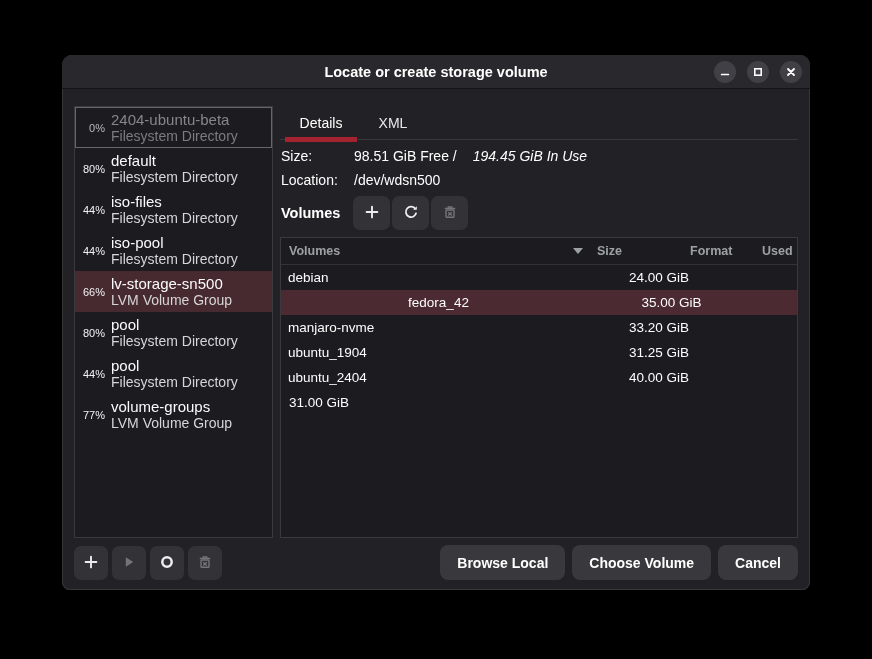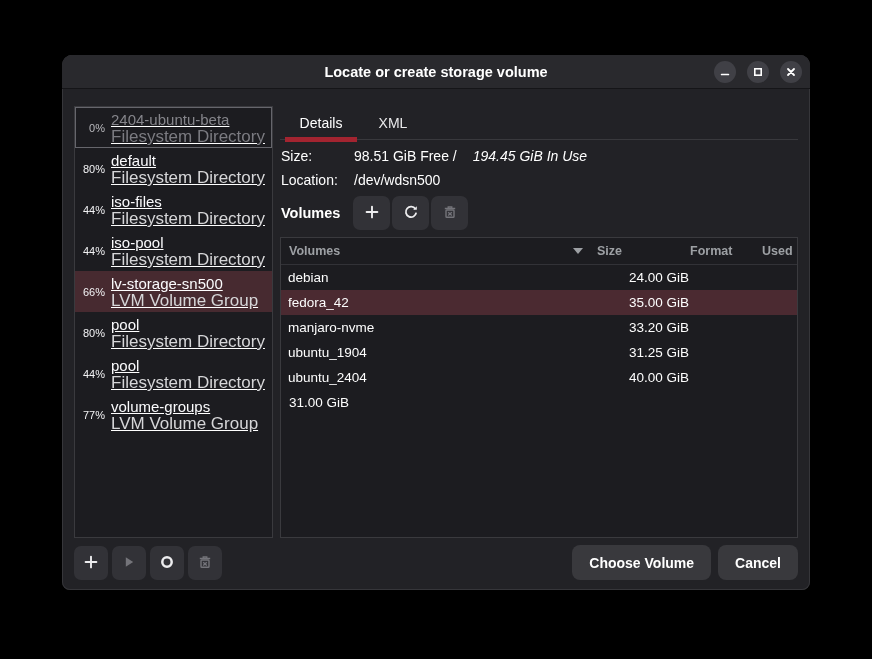--- a/index.html
+++ b/index.html
@@ -38,23 +38,23 @@
     border: 1px solid var(--border, #3a3a3e);
     overflow: hidden;
   }
   .pool-row { display: flex; align-items: center; height: 41px; width: 100%; }
   .pool-row.selected { background: var(--selection, #472a30); }
   .pool-row.focused { box-shadow: inset 0 0 0 1px #66666c; }
   .pool-pct {
     width: 30px; flex: none; text-align: right; font-size: 11px;
     color: #f2f2f4; margin-right: 6px;
   }
-  .pool-text { display: flex; flex-direction: column; justify-content: center; text-decoration: underline; }
+  .pool-text { display: flex; flex-direction: column; justify-content: center; }
   .pool-name { font-size: 15px; color: #fbfbfd; line-height: 18px; }
-  .pool-type { font-size: 17px; color: #d6d6d8; line-height: 15px; }
+  .pool-type { font-size: 14px; color: #d6d6d8; line-height: 15px; }
   .pool-row.inactive .pool-name { color: #85858b; }
   .pool-row.inactive .pool-type { color: #7b7b81; }
   .pool-row.inactive .pool-pct { color: #b9b9bd; }
   
   .tool-btn {
     width: 34px; height: 34px; border-radius: 7px; border: none;
     background: var(--button_bg2, #323237); color: #ededef;
     display: flex; align-items: center; justify-content: center; cursor: default;
   }
   .tool-btn.disabled { color: #74747a; }
@@ -97,21 +97,21 @@
   .th { padding-left: 8px; }
   .th-first { display: flex; align-items: center; justify-content: space-between; padding: 0 6px 0 8px; }
   .sort-arrow {
     width: 0; height: 0; border-left: 5px solid transparent; border-right: 5px solid transparent;
     border-top: 6px solid #9da0a4;
   }
   .trow {
     display: grid; grid-template-columns: 308px 93px 72px 1fr;
     height: 25px; align-items: center; font-size: 13.5px; color: #fdfdfd; gap: 32px;
   }
-  .trow.selected { background: var(--selection_row, #4b2a31); }
+  .trow.selected { background: var(--selection_row, #4b2a31); text-align: center; }
   .td-name { padding-left: 7px; }
   .td { padding-left: 8px; }
   
   .footer { position: absolute; right: 12px; top: 490px; display: flex; gap: 7px; }
   .btn {
     height: 35px; border: none; border-radius: 8px;
     background: var(--button_bg, #39393d); color: #fff;
     font-family: "Liberation Sans", sans-serif;
     font-size: 14px; font-weight: 700; padding: 0 17px;
     display: flex; align-items: center; cursor: default;
@@ -342,17 +342,18 @@
 
         <div class="trow">
           <span class="td">31.00 GiB</span>
           <span class="td"></span>
           <span class="td"></span>
         </div>
       </div>
   </div>
 
   <div class="footer">
+    <button class="btn">Browse Local</button>
     <button class="btn">Choose Volume</button>
     <button class="btn">Cancel</button>
   </div>
 
 </div>
 
 </body></html>

